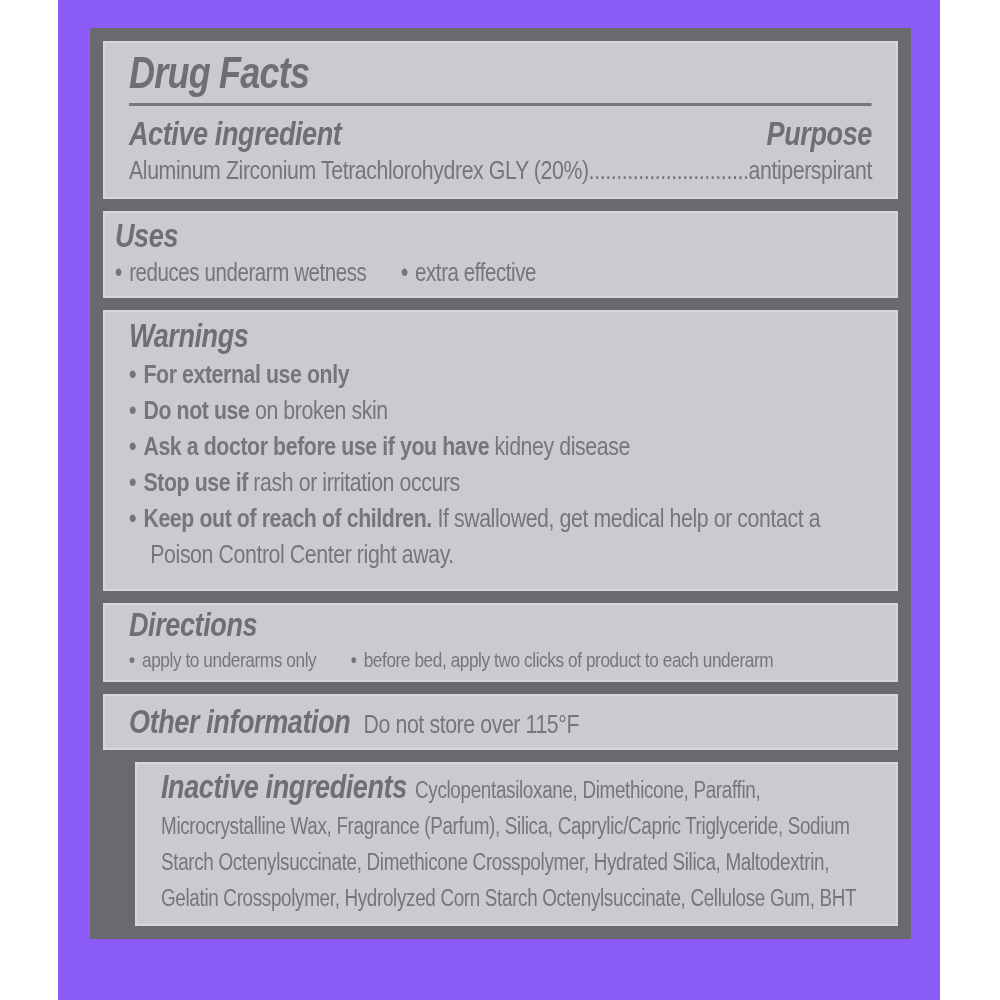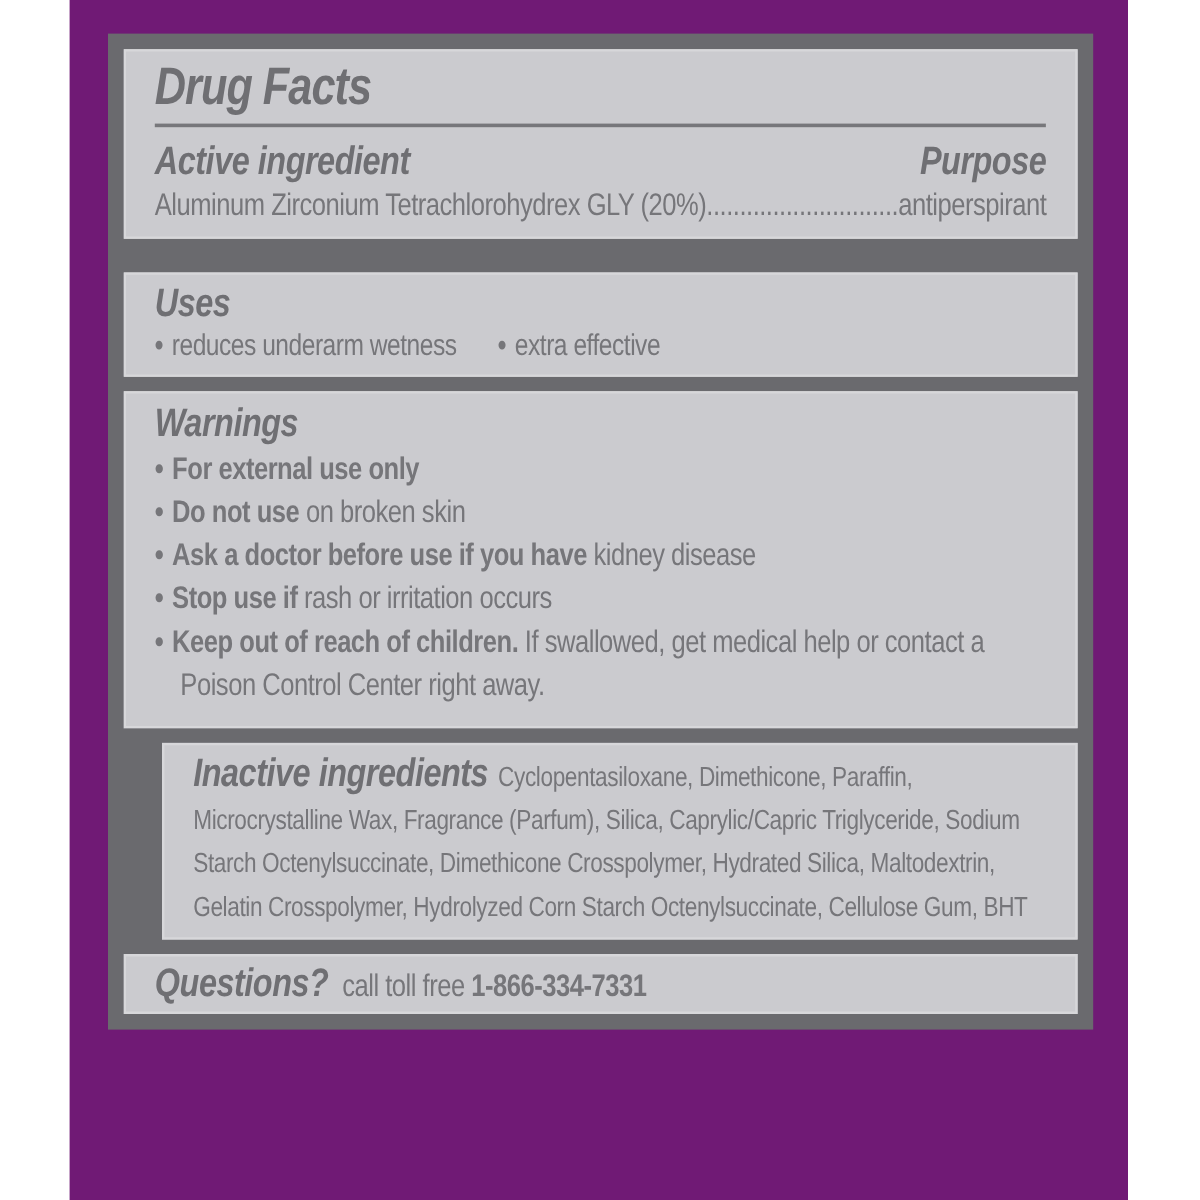--- a/index.html
+++ b/index.html
@@ -11,21 +11,21 @@
     font-family: "Liberation Sans", "DejaVu Sans", sans-serif;
     overflow: hidden;
   }
   
   .label {
     position: absolute;
     left: 58px;
     top: 0;
     width: 882px;
     height: 1000px;
-    background: #701a75;
+    background: #8b5cf6;
   }
   .frame {
     position: absolute;
     left: 32px;
     top: 28px;
     width: 821px;
     background: #6a6a6e;
     padding: 13px;
     box-sizing: border-box;
     display: flex;
@@ -48,21 +48,21 @@
   h1 { font-size: 44px; line-height: 1.1; letter-spacing: -1px; }
   h2 { font-size: 33px; line-height: 40px; letter-spacing: -0.5px; }
   .rule { height: 3px; background: #77777b; margin: 6px 0 8px 0; }
   .body-text { color: #76767a; letter-spacing: -0.5px; }
 
   .sec1 { padding: 8px 26px 12px 26px; }
   .hd-row { display: flex; justify-content: space-between; align-items: baseline; margin-top: 2px; }
   .leader-row { display: flex; align-items: baseline; font-size: 26px; line-height: 33px; }
   .leader-row .dots { flex: 1; overflow: hidden; white-space: nowrap; }
 
-  .sec2 { padding: 5px 26px 9px 26px; margin-top: 16px; }
+  .sec2 { padding: 5px 26px 9px 12px; }
   .bullets-row { display: flex; gap: 42px; font-size: 25px; line-height: 33px; }
   .bullet-item { white-space: nowrap; }
   .blt { font-weight: bold; margin-right: 9px; }
 
   .sec3 { padding: 6px 26px 19px 26px; }
   .warn-line { font-size: 26px; line-height: 36px; padding-left: 26px; text-indent: -26px; }
   .warn-line b { letter-spacing: -0.5px; }
 
   .sec4 { padding: 2px 26px 8px 26px; }
   .sec4 .bullets-row { font-size: 21px; line-height: 29px; }
@@ -116,29 +116,38 @@
       <div class="cx">
         <h2>Warnings</h2>
         <div class="warn-line body-text"><b class="blt">•</b><b>For external use only</b><span></span></div>
         <div class="warn-line body-text"><b class="blt">•</b><b>Do not use</b><span> on broken skin</span></div>
         <div class="warn-line body-text"><b class="blt">•</b><b>Ask a doctor before use if you have</b><span> kidney disease</span></div>
         <div class="warn-line body-text"><b class="blt">•</b><b>Stop use if</b><span> rash or irritation occurs</span></div>
         <div class="warn-line body-text"><b class="blt">•</b><b>Keep out of reach of children.</b><span>  If swallowed, get medical help or contact a Poison Control Center right away.</span></div>
       </div>
     </div>
 
+    <div class="box sec4">
+      <div class="cx">
+        <h2>Directions</h2>
+        <div class="bullets-row body-text">
+          <span class="bullet-item"><span class="blt">•</span><span>apply to underarms only</span></span>
+          <span class="bullet-item"><span class="blt">•</span><span>before bed, apply two clicks of product to each underarm</span></span>
+        </div>
+      </div>
+    </div>
 
+    <div class="box sec5">
+      <div class="cx inline-row">
+        <h2>Other information</h2>
+        <span class="body-text">Do not store over 115°F</span>
+      </div>
+    </div>
 
     <div class="box sec6">
       <div class="cx">
         <p class="inactive-p"><span class="inl-h">Inactive ingredients</span><span>Cyclopentasiloxane, Dimethicone, Paraffin, Microcrystalline Wax, Fragrance (Parfum), Silica, Caprylic/Capric Triglyceride, Sodium Starch Octenylsuccinate, Dimethicone Crosspolymer, Hydrated Silica, Maltodextrin, Gelatin Crosspolymer, Hydrolyzed Corn Starch Octenylsuccinate, Cellulose Gum, BHT</span></p>
       </div>
     </div>
 
-    <div class="box sec7">
-      <div class="cx inline-row">
-        <h2>Questions?</h2>
-        <span class="body-text"><span>call toll free</span>&nbsp;<b>1-866-334-7331</b></span>
-      </div>
-    </div>
 
   </div>
 </div>
 
 </body></html>

